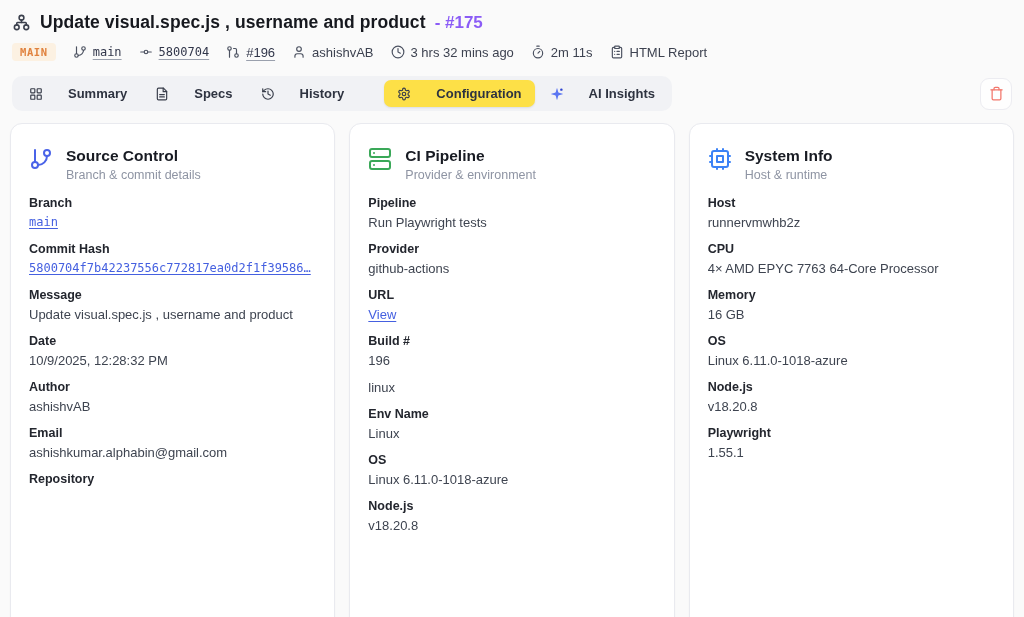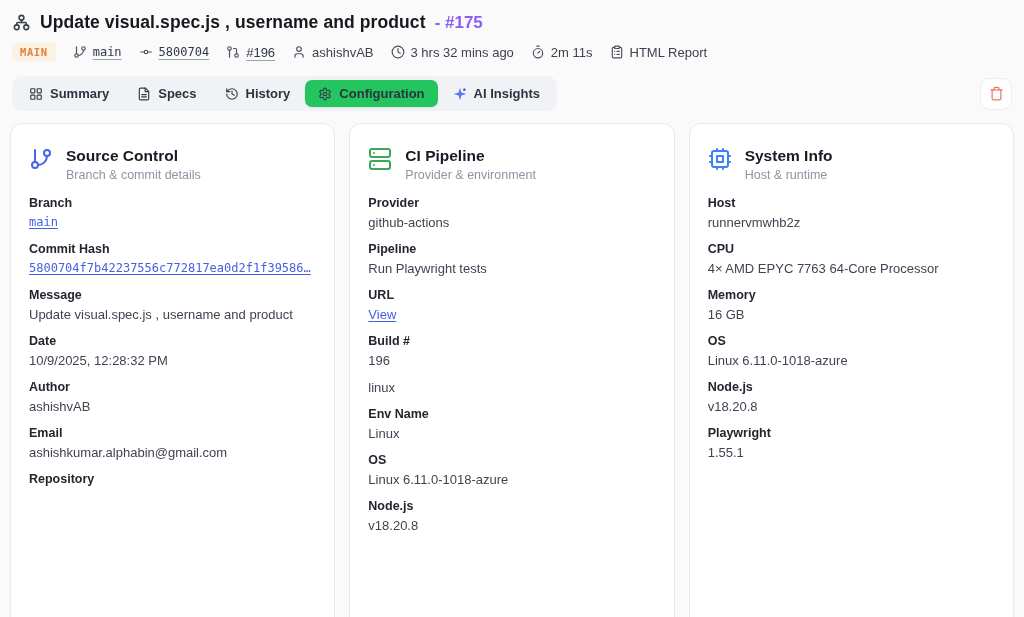--- a/index.html
+++ b/index.html
@@ -15,24 +15,24 @@
   .meta-row { display:flex; align-items:center; gap:17px; margin-top:10px; font-size:13px; color:#3d4250; }
   .meta-item { display:flex; align-items:center; gap:6px; }
   .meta-item svg { width:14px; height:14px; stroke:#4b5160; }
   .badge-main { font-family:"DejaVu Sans Mono", monospace; font-size:10.5px; font-weight:700;
     color:#e0823e; background:#fcf1e2; padding:3px 8px; border-radius:4px; letter-spacing:.6px; }
   .meta-link { color:#31364a; text-decoration:underline; text-underline-offset:2.5px; text-decoration-color:#9aa0ad; cursor:pointer; }
   .mono { font-family:"DejaVu Sans Mono", monospace; font-size:12px; }
 
   .toolbar { display:flex; justify-content:space-between; align-items:center; margin:15px 12px 0 12px; }
   .tabs { display:flex; align-items:center; background:#f1f2f5; border-radius:10px; padding:4px; gap:2px; }
-  .tab { display:flex; align-items:flex-end; gap:7px; padding:6px 13px; font-size:13px; font-weight:600;
+  .tab { display:flex; align-items:flex-end; gap:25px; padding:6px 13px; font-size:13px; font-weight:600;
     color:#2e3340; border-radius:7px; cursor:pointer; white-space:nowrap; }
   .tab svg { width:14px; height:14px; stroke:#383d4a; }
-  .tab.active { background:#22c55e; box-shadow:0 1px 2px rgba(16,24,40,.09); }
+  .tab.active { background:#fde047; box-shadow:0 1px 2px rgba(16,24,40,.09);margin-left:25px; }
   .tab .sparkle { stroke:none; }
   .icon-btn { width:32px; height:32px; border:1px solid #ececf1; border-radius:9px; background:#fefefe;
     display:flex; align-items:center; justify-content:center; cursor:pointer; }
   .icon-btn svg { width:15px; height:15px; stroke:#f2766b; }
 
   .cards { display:flex; gap:14px; margin:12px 10px 0 10px; height:582px; }
   .card { flex:1; background:#ffffff; border:1px solid #e9eaef; border-radius:12px;
     padding:22px 18px; box-shadow:0 1px 2px rgba(16,24,40,.03); overflow:hidden; }
   .card-header { display:flex; gap:13px; align-items:flex-start; margin-bottom:13px; }
   .card-header svg { width:24px; height:24px; margin-top:1px; flex:0 0 auto; }
@@ -235,26 +235,26 @@
           <line x1="6" x2="6.01" y1="6" y2="6"></line>
           <line x1="6" x2="6.01" y1="18" y2="18"></line>
         </svg>
       <div>
         <div class="card-title">CI Pipeline</div>
         <div class="card-subtitle">Provider &amp; environment</div>
       </div>
     </div>
     <div class="fields">
         <div class="field">
+          <div class="field-label">Pipeline</div>
+          <div class="field-value">Run Playwright tests</div>
+        </div>
+        <div class="field">
           <div class="field-label">Provider</div>
           <div class="field-value">github-actions</div>
-        </div>
-        <div class="field">
-          <div class="field-label">Pipeline</div>
-          <div class="field-value">Run Playwright tests</div>
         </div>
         <div class="field">
           <div class="field-label">URL</div>
           <a class="field-value field-link">View</a>
         </div>
         <div class="field">
           <div class="field-label">Build #</div>
           <div class="field-value">196</div>
         </div>
         <div class="field">

